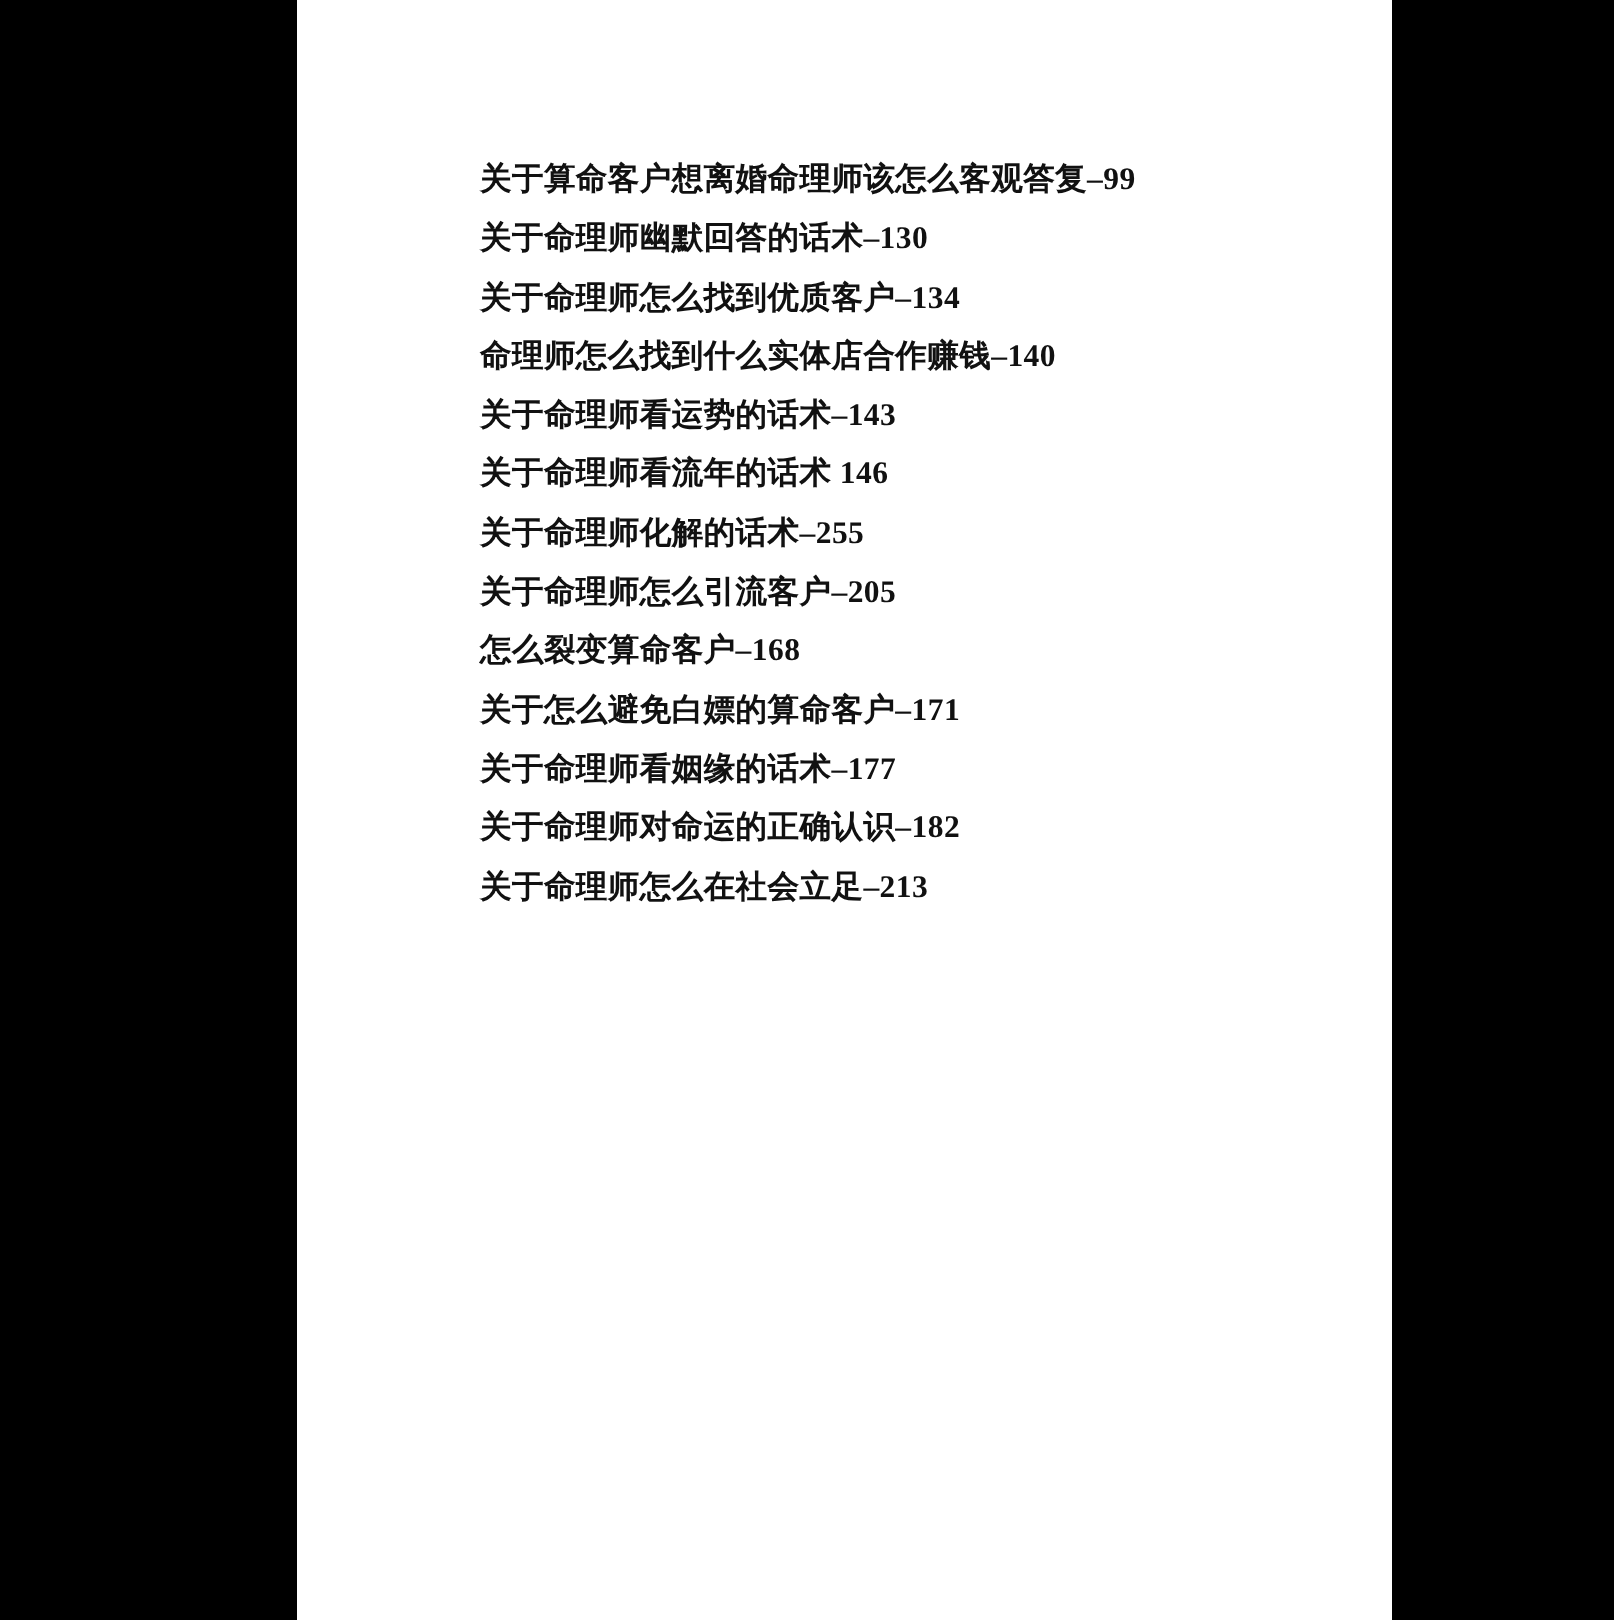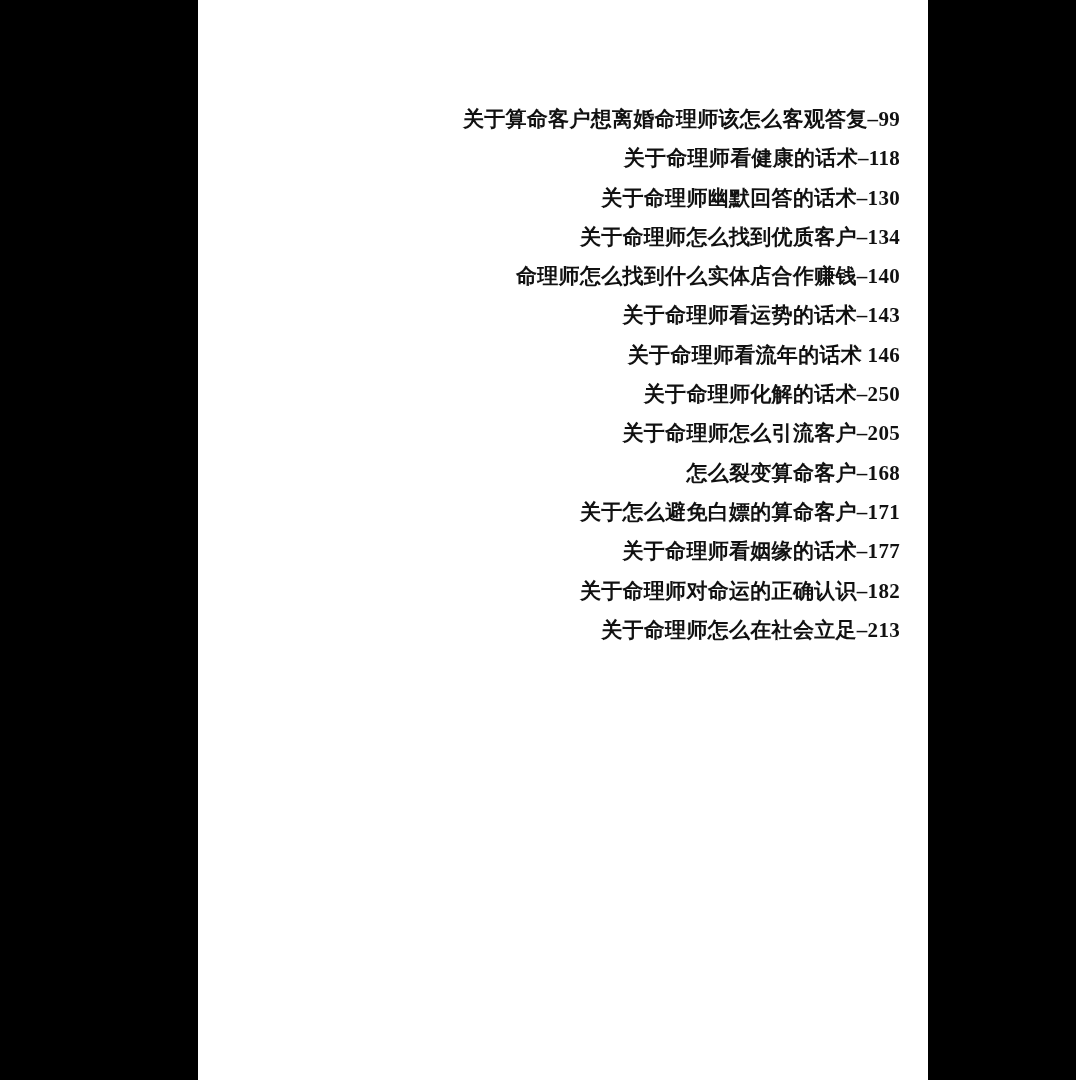--- a/index.html
+++ b/index.html
@@ -25,45 +25,43 @@
     top: 0px;
     width: 730px;
     height: 1080px;
     background: #ffffff;
   }
   .toc {
     position: absolute;
     left: 122px;
     top: 100px;
     width: 580px;
-    text-align: right;
   }
   .toc-entry {
     font-size: 21px;
     font-weight: bold;
     color: #111111;
     line-height: 39.3px;
     white-space: nowrap;
     letter-spacing: 0.3px;
   }
 </style>
 </head>
 <body>
 
 <div class="screen">
   <div class="page">
     <div class="toc">
       <div class="toc-entry">关于算命客户想离婚命理师该怎么客观答复–99</div>
-      <div class="toc-entry">关于命理师看健康的话术–118</div>
       <div class="toc-entry">关于命理师幽默回答的话术–130</div>
       <div class="toc-entry">关于命理师怎么找到优质客户–134</div>
       <div class="toc-entry">命理师怎么找到什么实体店合作赚钱–140</div>
       <div class="toc-entry">关于命理师看运势的话术–143</div>
       <div class="toc-entry">关于命理师看流年的话术 146</div>
-      <div class="toc-entry">关于命理师化解的话术–250</div>
+      <div class="toc-entry">关于命理师化解的话术–255</div>
       <div class="toc-entry">关于命理师怎么引流客户–205</div>
       <div class="toc-entry">怎么裂变算命客户–168</div>
       <div class="toc-entry">关于怎么避免白嫖的算命客户–171</div>
       <div class="toc-entry">关于命理师看姻缘的话术–177</div>
       <div class="toc-entry">关于命理师对命运的正确认识–182</div>
       <div class="toc-entry">关于命理师怎么在社会立足–213</div>
     </div>
   </div>
 </div>
 

